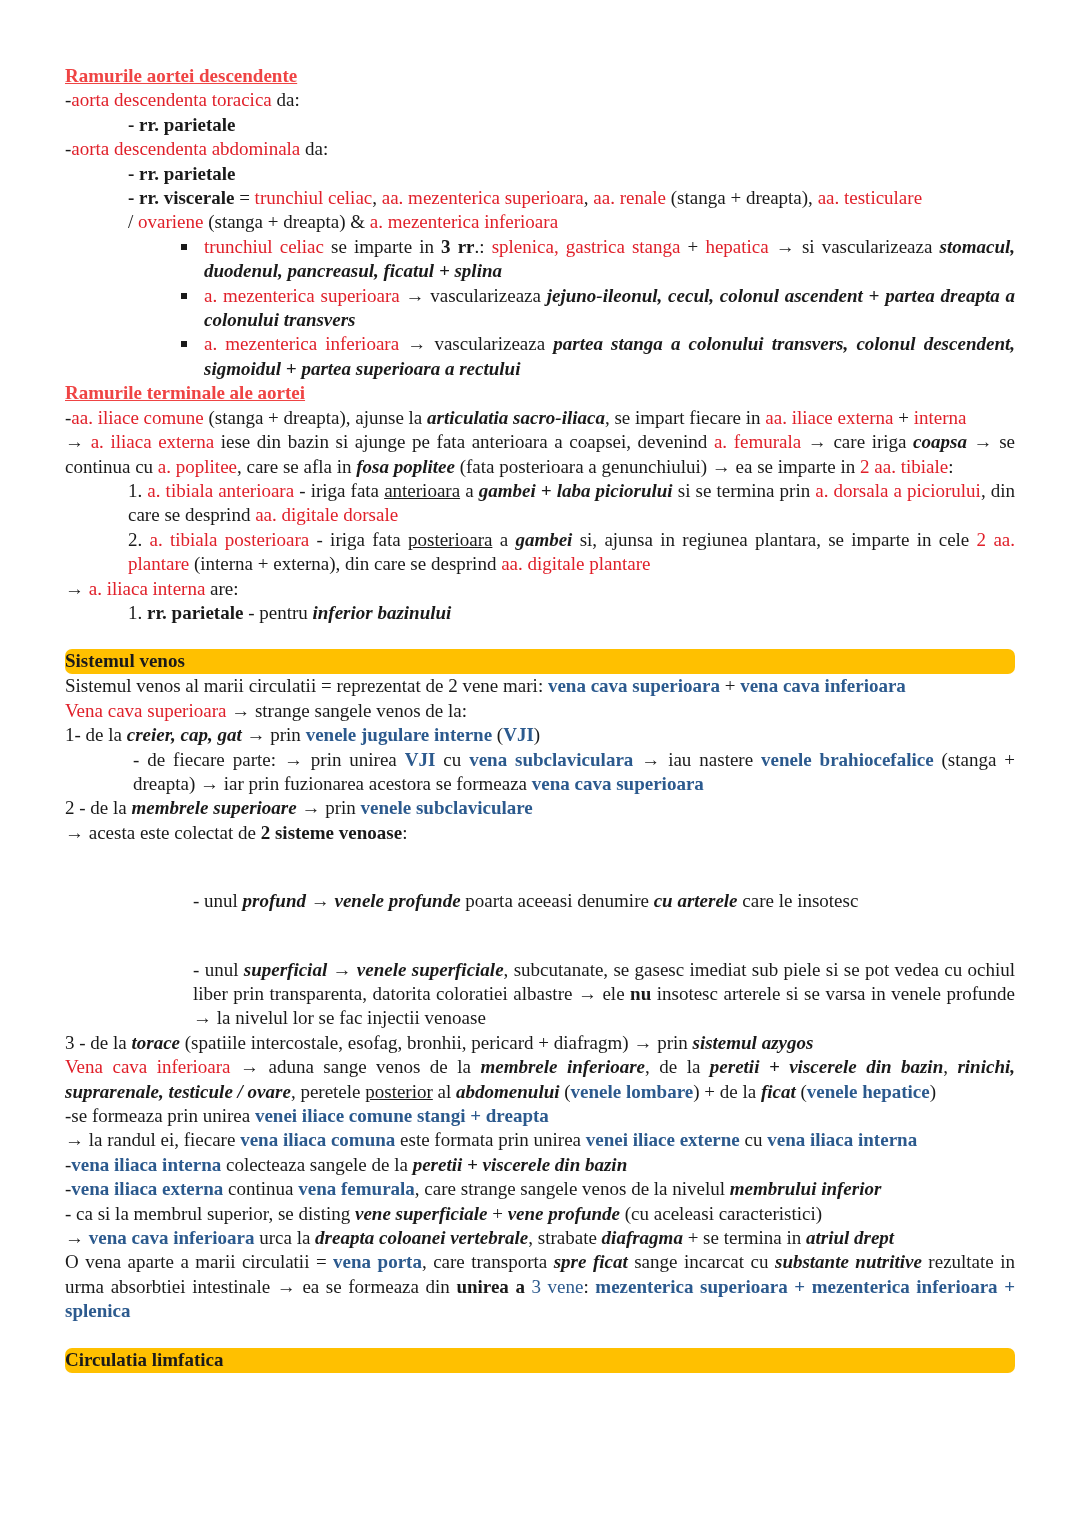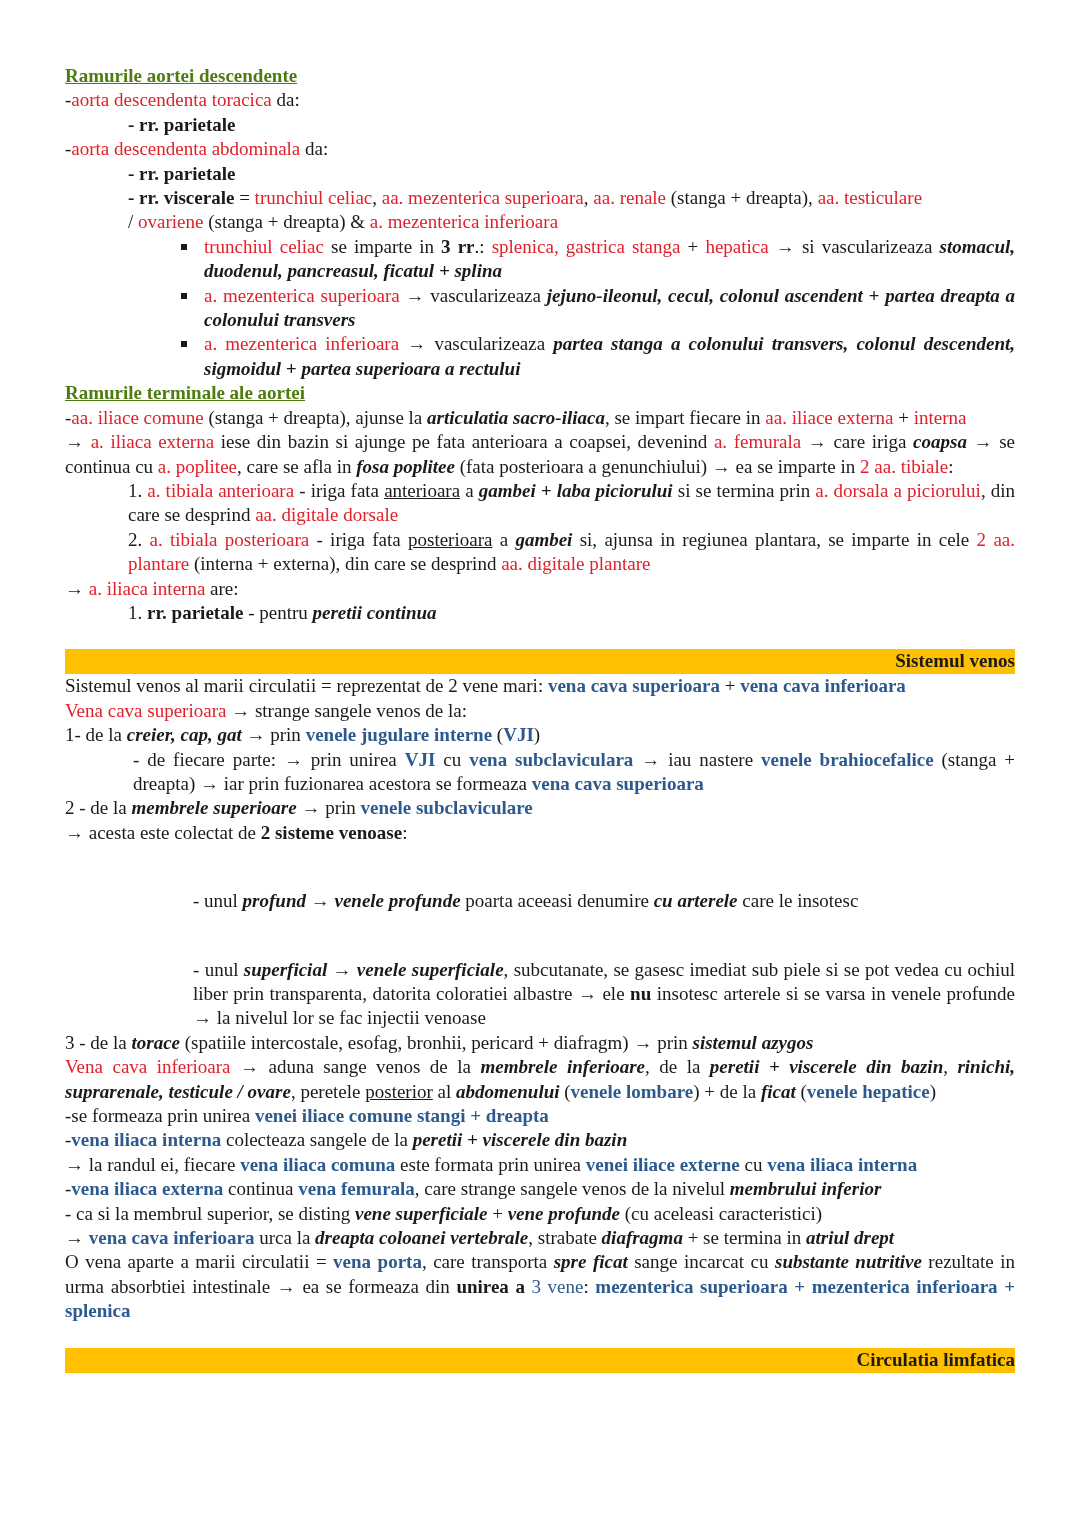--- a/index.html
+++ b/index.html
@@ -5,27 +5,27 @@
   html, body { margin:0; padding:0; background:#ffffff; }
   body { width:1080px; height:1525px; overflow:hidden; position:relative;
          font-family:"Liberation Serif", "DejaVu Serif", serif; font-size:19px; color:#1a1a1a; }
   .page { position:absolute; left:65px; top:64px; width:950px; }
   .ln { line-height:24.4px; white-space:normal; text-align:justify; text-align-last:left; }
   .r { color:#e0202a; font-weight:normal; }
   .b { color:#2c5a8e; font-weight:bold; }
   .k { font-weight:bold; }
   .bi { font-weight:bold; font-style:italic; }
   .u { text-decoration:underline; }
-  .h { color:#4d7c0f; font-weight:bold; text-decoration:underline; }
+  .h { color:#ef4444; font-weight:bold; text-decoration:underline; }
   .i1 { padding-left:63px; }
   .i1h { padding-left:68px; }
   .i2 { padding-left:128px;margin-top:44px; }
   .bul { position:relative; padding-left:139px; }
   .bul::before { content:""; position:absolute; left:116px; top:9px; width:6px; height:6px; background:#1a1a1a; }
-  .bar { background:#ffc000; text-align:right; font-weight:bold; line-height:24px; height:25px; margin:0; }
+  .bar { background:#ffc000; text-align:left; font-weight:bold; line-height:24px; height:25px; margin:0;border-radius:7px; }
   .gap { height:24px; }
 </style>
 </head>
 <body>
 
 <div class="page">
 
   <div class="ln"><span class="h">Ramurile aortei descendente</span></div>
 
   <div class="ln"><span>-</span><span class="r">aorta descendenta toracica</span><span> da:</span></div>
@@ -38,38 +38,38 @@
   <div class="ln bul"><span class="r">trunchiul celiac</span><span> se imparte in </span><span class="k">3 rr</span><span>.: </span><span class="r">splenica, gastrica stanga</span><span> + </span><span class="r">hepatica</span><span> → si vascularizeaza </span><span class="bi">stomacul, duodenul, pancreasul, ficatul + splina</span></div>
   <div class="ln bul"><span class="r">a. mezenterica superioara</span><span> → vascularizeaza </span><span class="bi">jejuno-ileonul, cecul, colonul ascendent + partea dreapta a colonului transvers</span></div>
   <div class="ln bul"><span class="r">a. mezenterica inferioara</span><span> → vascularizeaza </span><span class="bi">partea stanga a colonului transvers, colonul descendent, sigmoidul + partea superioara a rectului</span></div>
 
   <div class="ln"><span class="h">Ramurile terminale ale aortei</span></div>
   <div class="ln"><span>-</span><span class="r">aa. iliace comune</span><span> (stanga + dreapta), ajunse la </span><span class="bi">articulatia sacro-iliaca</span><span>, se impart fiecare in </span><span class="r">aa. iliace externa</span><span> + </span><span class="r">interna</span></div>
   <div class="ln"><span>→ </span><span class="r">a. iliaca externa</span><span> iese din bazin si ajunge pe fata anterioara a coapsei, devenind </span><span class="r">a. femurala</span><span> → care iriga </span><span class="bi">coapsa</span><span> → se continua cu </span><span class="r">a. poplitee</span><span>, care se afla in </span><span class="bi">fosa poplitee</span><span> (fata posterioara a genunchiului) → ea se imparte in </span><span class="r">2 aa. tibiale</span><span>:</span></div>
   <div class="ln i1"><span>1. </span><span class="r">a. tibiala anterioara</span><span> - iriga fata </span><span class="u">anterioara</span><span> a </span><span class="bi">gambei + laba piciorului</span><span> si se termina prin </span><span class="r">a. dorsala a piciorului</span><span>, din care se desprind </span><span class="r">aa. digitale dorsale</span></div>
   <div class="ln i1"><span>2. </span><span class="r">a. tibiala posterioara</span><span> - iriga fata </span><span class="u">posterioara</span><span> a </span><span class="bi">gambei</span><span> si, ajunsa in regiunea plantara, se imparte in cele </span><span class="r">2 aa. plantare</span><span> (interna + externa), din care se desprind </span><span class="r">aa. digitale plantare</span></div>
   <div class="ln"><span>→ </span><span class="r">a. iliaca interna</span><span> are:</span></div>
-  <div class="ln i1"><span>1. </span><span class="k">rr. parietale</span><span> - pentru </span><span class="bi">peretii continua</span></div>
+  <div class="ln i1"><span>1. </span><span class="k">rr. parietale</span><span> - pentru </span><span class="bi">inferior bazinului</span></div>
 
   <div class="gap"></div>
 
   <div class="bar">Sistemul venos</div>
   <div class="ln"><span>Sistemul venos al marii circulatii = reprezentat de 2 vene mari: </span><span class="b">vena cava superioara</span><span> + </span><span class="b">vena cava inferioara</span></div>
   <div class="ln"><span class="r">Vena cava superioara</span><span> → strange sangele venos de la:</span></div>
   <div class="ln"><span>1- de la </span><span class="bi">creier, cap, gat</span><span> → prin </span><span class="b">venele jugulare interne</span><span> (</span><span class="b">VJI</span><span>)</span></div>
   <div class="ln i1h"><span>- de fiecare parte: → prin unirea </span><span class="b">VJI</span><span> cu </span><span class="b">vena subclaviculara</span><span> → iau nastere </span><span class="b">venele brahiocefalice</span><span> (stanga + dreapta) → iar prin fuzionarea acestora se formeaza </span><span class="b">vena cava superioara</span></div>
   <div class="ln"><span>2 - de la </span><span class="bi">membrele superioare</span><span> → prin </span><span class="b">venele subclaviculare</span></div>
   <div class="ln"><span>→ acesta este colectat de </span><span class="k">2 sisteme venoase</span><span>:</span></div>
   <div class="ln i2"><span>- unul </span><span class="bi">profund → venele profunde</span><span> poarta aceeasi denumire </span><span class="bi">cu arterele</span><span> care le insotesc</span></div>
   <div class="ln i2"><span>- unul </span><span class="bi">superficial → venele superficiale</span><span>, subcutanate, se gasesc imediat sub piele si se pot vedea cu ochiul liber prin transparenta, datorita coloratiei albastre → ele </span><span class="k">nu</span><span> insotesc arterele si se varsa in venele profunde → la nivelul lor se fac injectii venoase</span></div>
   <div class="ln"><span>3 - de la </span><span class="bi">torace</span><span> (spatiile intercostale, esofag, bronhii, pericard + diafragm) → prin </span><span class="bi">sistemul azygos</span></div>
   <div class="ln"><span class="r">Vena cava inferioara</span><span> → aduna sange venos de la </span><span class="bi">membrele inferioare</span><span>, de la </span><span class="bi">peretii + viscerele din bazin</span><span>, </span><span class="bi">rinichi, suprarenale, testicule / ovare</span><span>, peretele </span><span class="u">posterior</span><span> al </span><span class="bi">abdomenului</span><span> (</span><span class="b">venele lombare</span><span>) + de la </span><span class="bi">ficat</span><span> (</span><span class="b">venele hepatice</span><span>)</span></div>
   <div class="ln"><span>-se formeaza prin unirea </span><span class="b">venei iliace comune stangi + dreapta</span></div>
+  <div class="ln"><span>→ la randul ei, fiecare </span><span class="b">vena iliaca comuna</span><span> este formata prin unirea </span><span class="b">venei iliace externe</span><span> cu </span><span class="b">vena iliaca interna</span></div>
   <div class="ln"><span>-</span><span class="b">vena iliaca interna</span><span> colecteaza sangele de la </span><span class="bi">peretii + viscerele din bazin</span></div>
-  <div class="ln"><span>→ la randul ei, fiecare </span><span class="b">vena iliaca comuna</span><span> este formata prin unirea </span><span class="b">venei iliace externe</span><span> cu </span><span class="b">vena iliaca interna</span></div>
   <div class="ln"><span>-</span><span class="b">vena iliaca externa</span><span> continua </span><span class="b">vena femurala</span><span>, care strange sangele venos de la nivelul </span><span class="bi">membrului inferior</span></div>
   <div class="ln"><span>- ca si la membrul superior, se disting </span><span class="bi">vene superficiale</span><span> + </span><span class="bi">vene profunde</span><span> (cu aceleasi caracteristici)</span></div>
   <div class="ln"><span>→ </span><span class="b">vena cava inferioara</span><span> urca la </span><span class="bi">dreapta coloanei vertebrale</span><span>, strabate </span><span class="bi">diafragma</span><span> + se termina in </span><span class="bi">atriul drept</span></div>
   <div class="ln"><span>O vena aparte a marii circulatii = </span><span class="b">vena porta</span><span>, care transporta </span><span class="bi">spre ficat</span><span> sange incarcat cu </span><span class="bi">substante nutritive</span><span> rezultate in urma absorbtiei intestinale → ea se formeaza din </span><span class="k">unirea a</span><span> </span><span style="color:#2c5a8e">3 vene</span><span>: </span><span class="b">mezenterica superioara + mezenterica inferioara + splenica</span></div>
 
   <div class="gap"></div>
 
   <div class="bar">Circulatia limfatica</div>
 </div>
 

